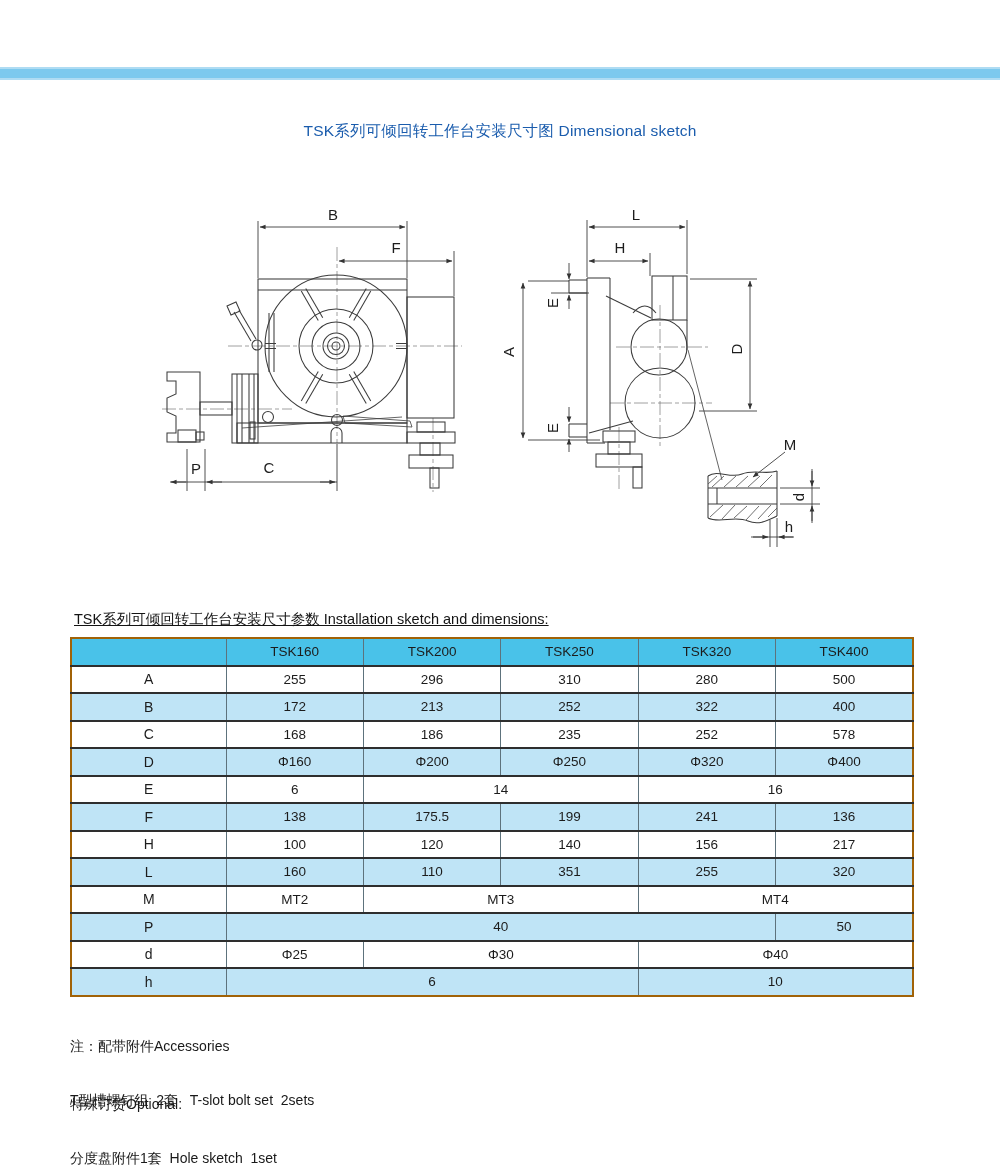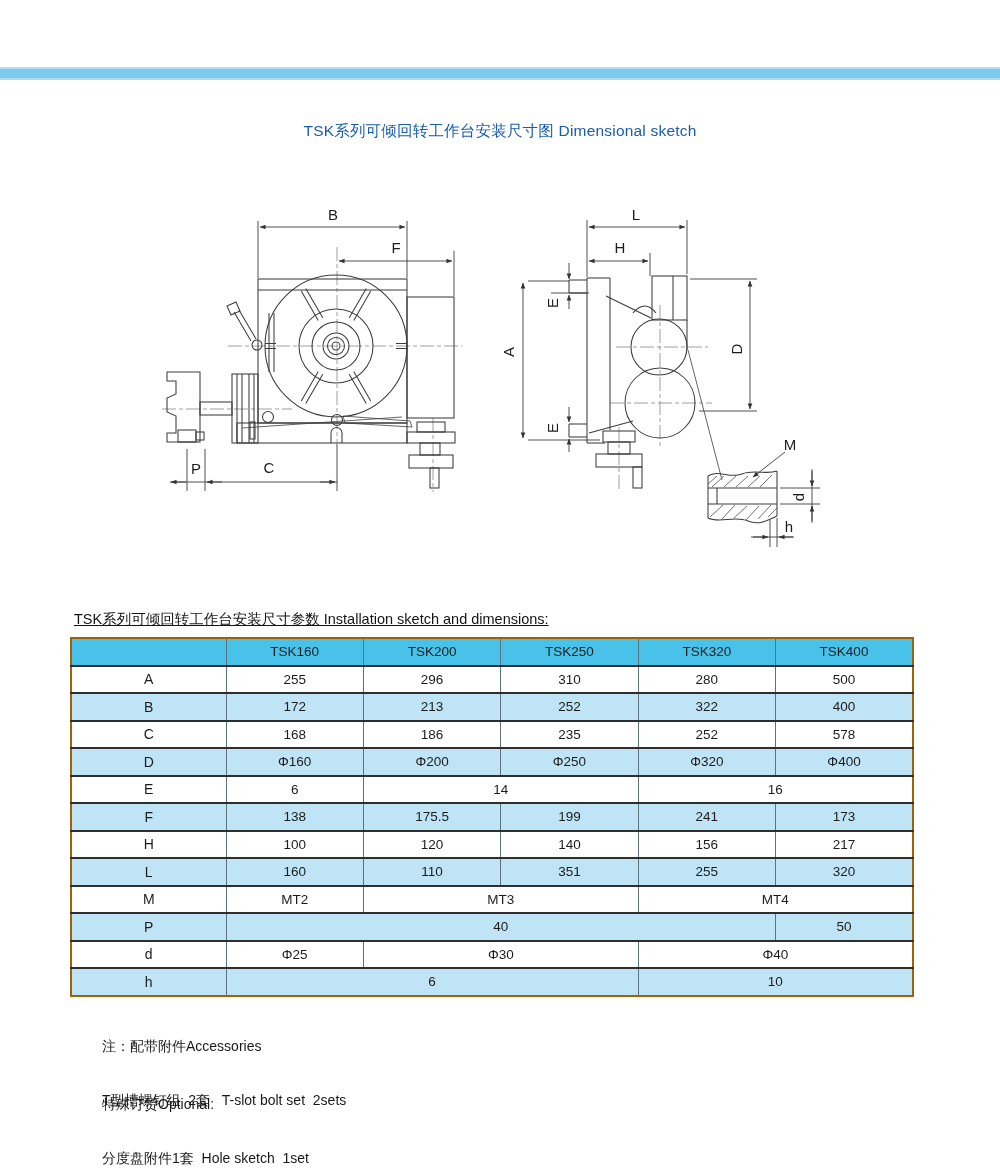--- a/index.html
+++ b/index.html
@@ -23,21 +23,21 @@
   
   #dimtable{position:absolute;left:70px;top:637px;width:842px;border-collapse:collapse;
             table-layout:fixed;font-size:13.5px;color:#1c1c1c;border:2px solid #a16207;}
   #dimtable th,#dimtable td{height:25.5px;text-align:center;vertical-align:middle;padding:0;
             border-top:2px solid #2e2e2e;border-left:1px solid #5d727c;font-weight:400;}
   #dimtable thead th{background:var(--header-bg,#49C2E9);border-top:none;}
   #dimtable tr.alt td{background:var(--row-alt,#BFE4F6);}
   #dimtable td:first-child{font-size:14px;}
   
   .notes{position:absolute;left:70px;font-size:14px;color:#191919;white-space:pre;}
-  .notes div{line-height:21.5px;margin-left:32px;}
+  .notes div{line-height:21.5px;}
   #notes1{top:1004px;}
   #notes2{top:1062px;}
 </style>
 </head>
 <body>
 
 <div id="page" style="--bar: #7CC9EE; --bar-edge: #AFDCF3; --title: #1A5CAD; --header-bg: #49C2E9; --row-alt: #BFE4F6;">
 
   <div id="topbar"></div>
 
@@ -311,21 +311,21 @@
           <td>6</td>
           <td colspan="2">14</td>
           <td colspan="2">16</td>
         </tr>
         <tr class="alt">
           <td>F</td>
           <td>138</td>
           <td>175.5</td>
           <td>199</td>
           <td>241</td>
-          <td>173</td>
+          <td>136</td>
         </tr>
         <tr>
           <td>H</td>
           <td>100</td>
           <td>120</td>
           <td>140</td>
           <td>156</td>
           <td>217</td>
         </tr>
         <tr class="alt">

